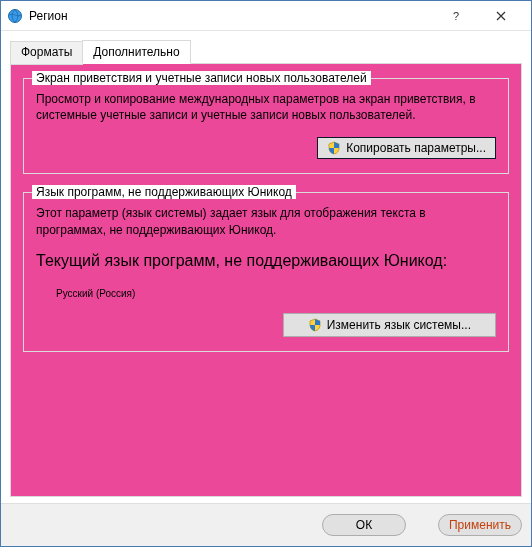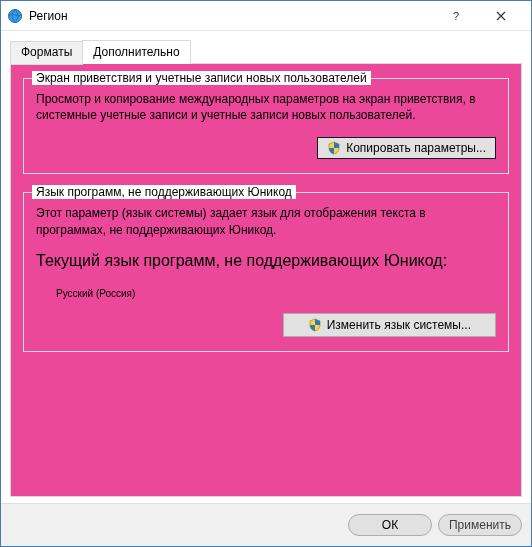--- a/index.html
+++ b/index.html
@@ -132,21 +132,22 @@
     padding: 10px 9px 10px 9px;
     background: #f0f0f0;
     border-top: 1px solid #dfdfdf;
   }
   .footer .btn {
     min-width: 84px;
     padding: 3px 8px;
     border-radius: 11px;
   }
   .footer .btn.disabled {
-    color: #404040;
+    color: #c2410c;
+    margin-left: 26px;
   }
 </style>
 </head>
 <body>
 
 <div class="window">
 
   <div class="titlebar">
     <span class="title-icon">
       <svg viewBox="0 0 16 16">

